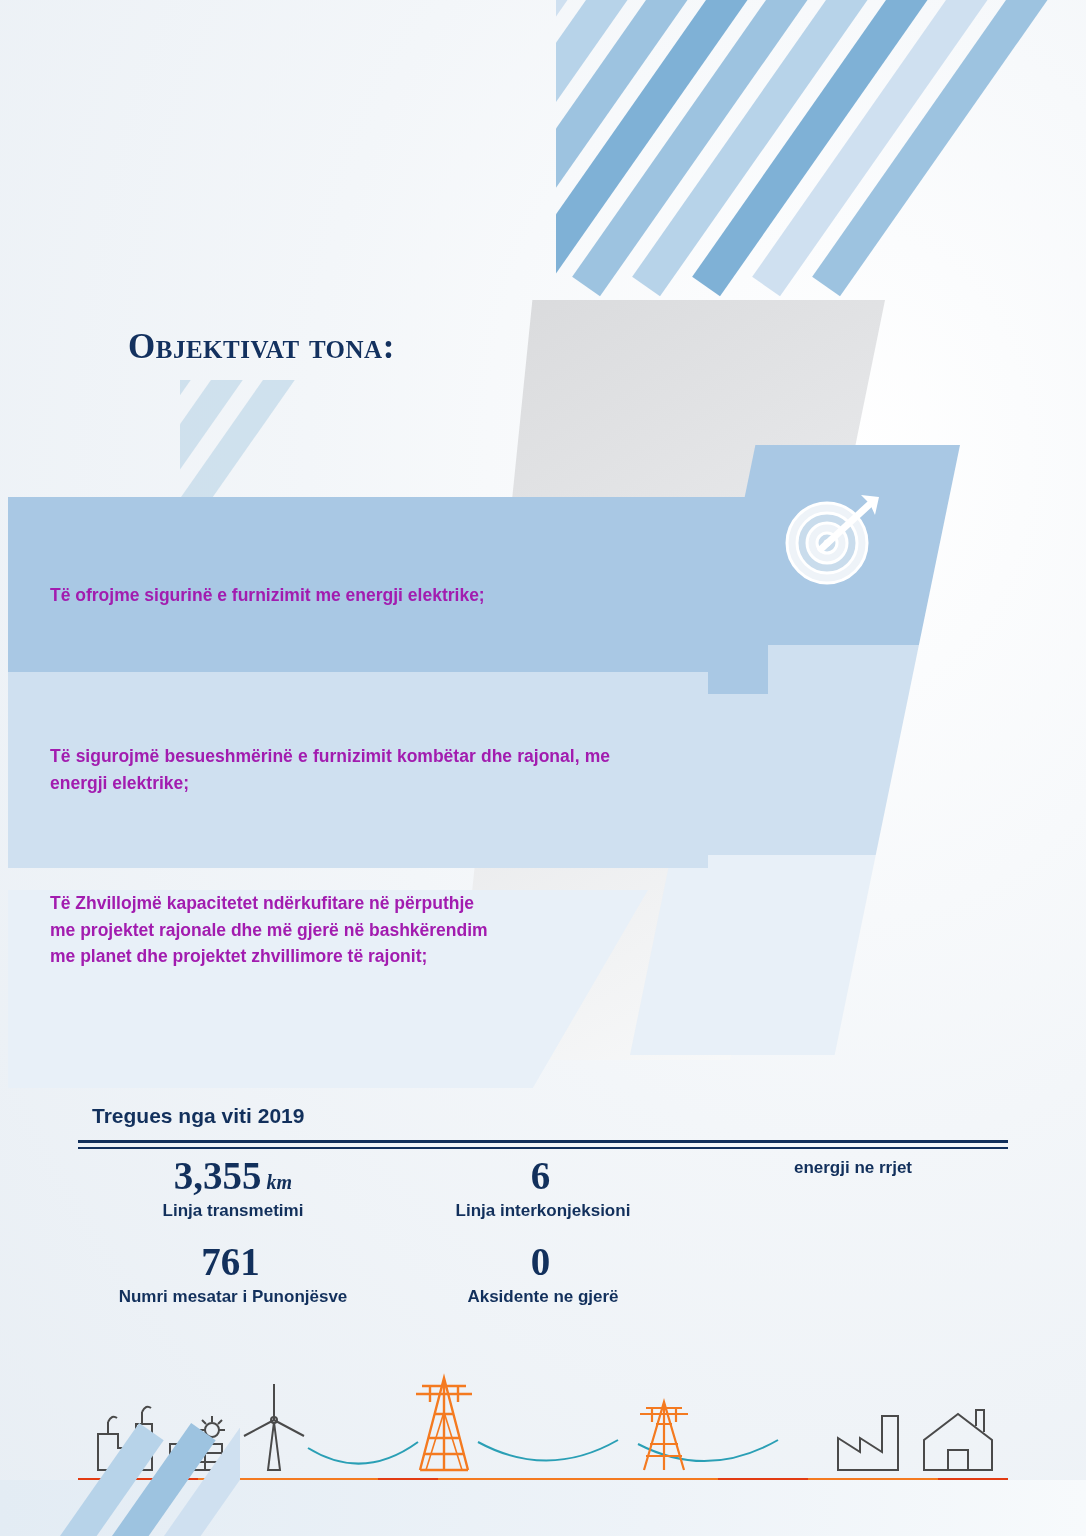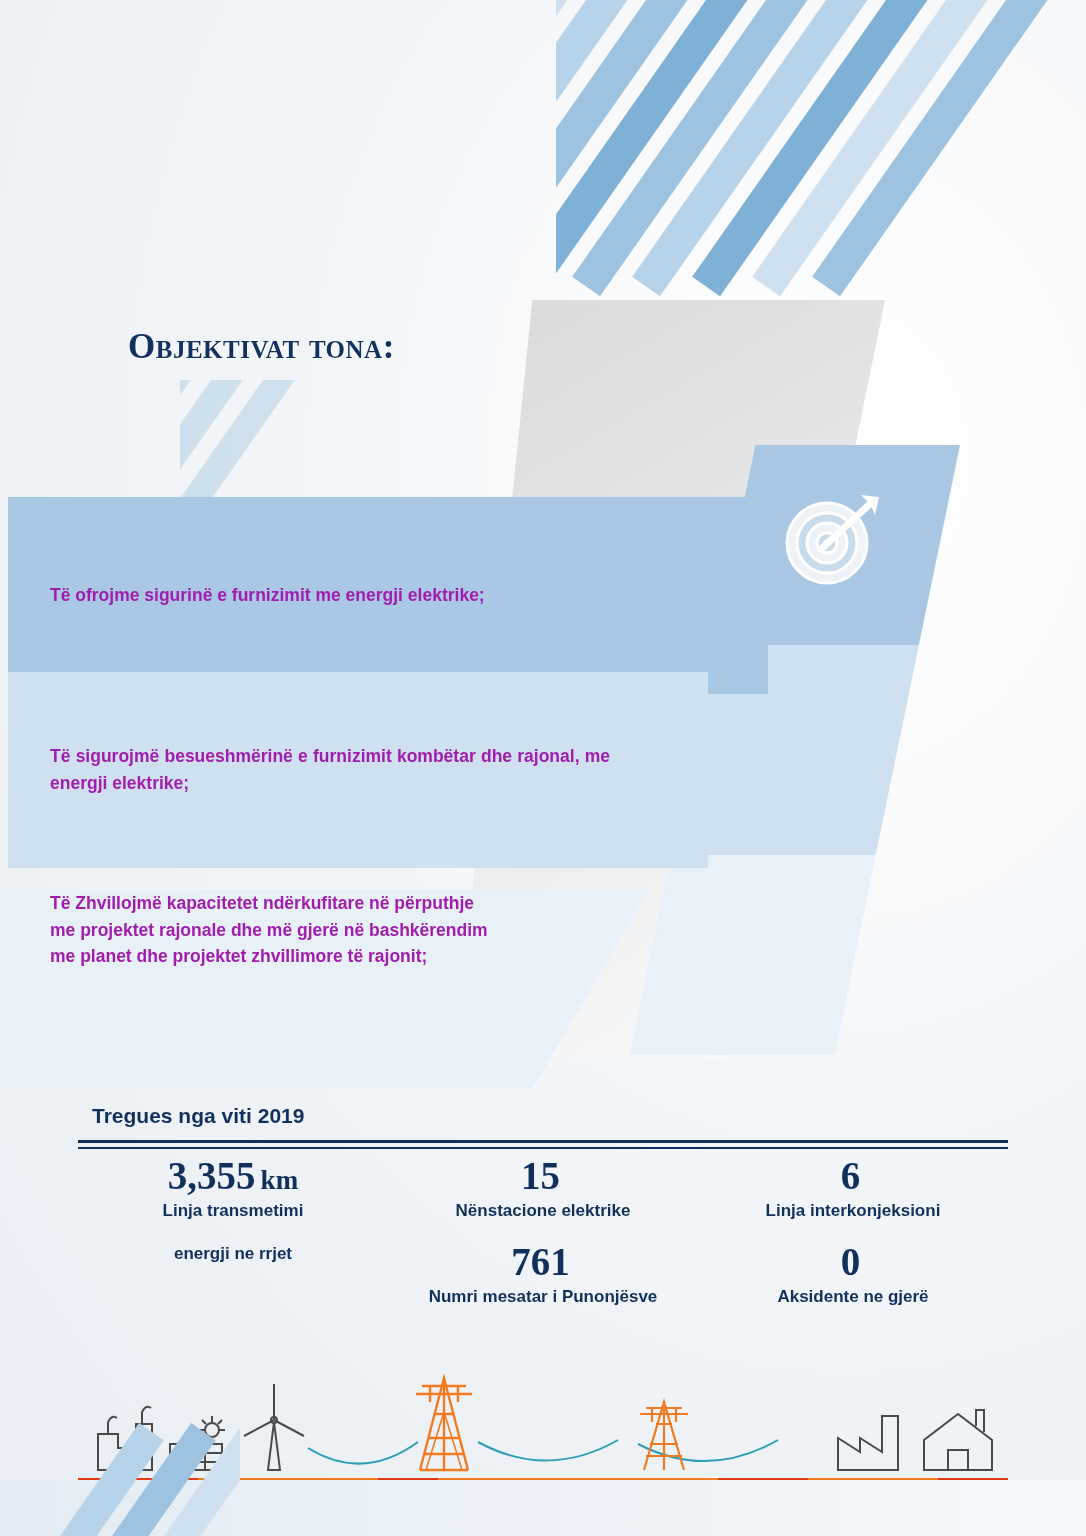--- a/index.html
+++ b/index.html
@@ -189,22 +189,23 @@
   }
   .stat-num {
     font-family: "Liberation Serif", serif;
     font-weight: bold;
     font-size: 39px;
     color: #12305c;
     line-height: 1.1;
   }
   .stat-unit {
     font-family: "Liberation Serif", serif;
-    font-weight: bold;
-    font-size: 27px;
+    font-style: italic;
+    font-weight: bold;
+    font-size: 20px;
     color: #12305c;
     margin-left: 5px;
   }
   .stat-label {
     font-size: 17px;
     font-weight: bold;
     color: #12305c;
     margin-top: 3px;
   }
 
@@ -282,24 +283,20 @@
   <div class="indicators-title">Tregues nga viti 2019</div>
   <div class="rule rule-a"></div>
   <div class="rule rule-b"></div>
 
   <div class="stats">
     <div>
       <div class="stat-num"><span>3,355</span><span class="stat-unit">km</span></div>
       <div class="stat-label">Linja transmetimi</div>
     </div>
     <div>
-      <div class="stat-num"><span>15</span><span class="stat-unit"></span></div>
-      <div class="stat-label">Nënstacione elektrike</div>
-    </div>
-    <div>
       <div class="stat-num"><span>6</span><span class="stat-unit"></span></div>
       <div class="stat-label">Linja interkonjeksioni</div>
     </div>
     <div>
       <div class="stat-label">energji ne rrjet</div>
     </div>
     <div>
       <div class="stat-num"><span>761</span><span class="stat-unit"></span></div>
       <div class="stat-label">Numri mesatar i Punonjësve</div>
     </div>

